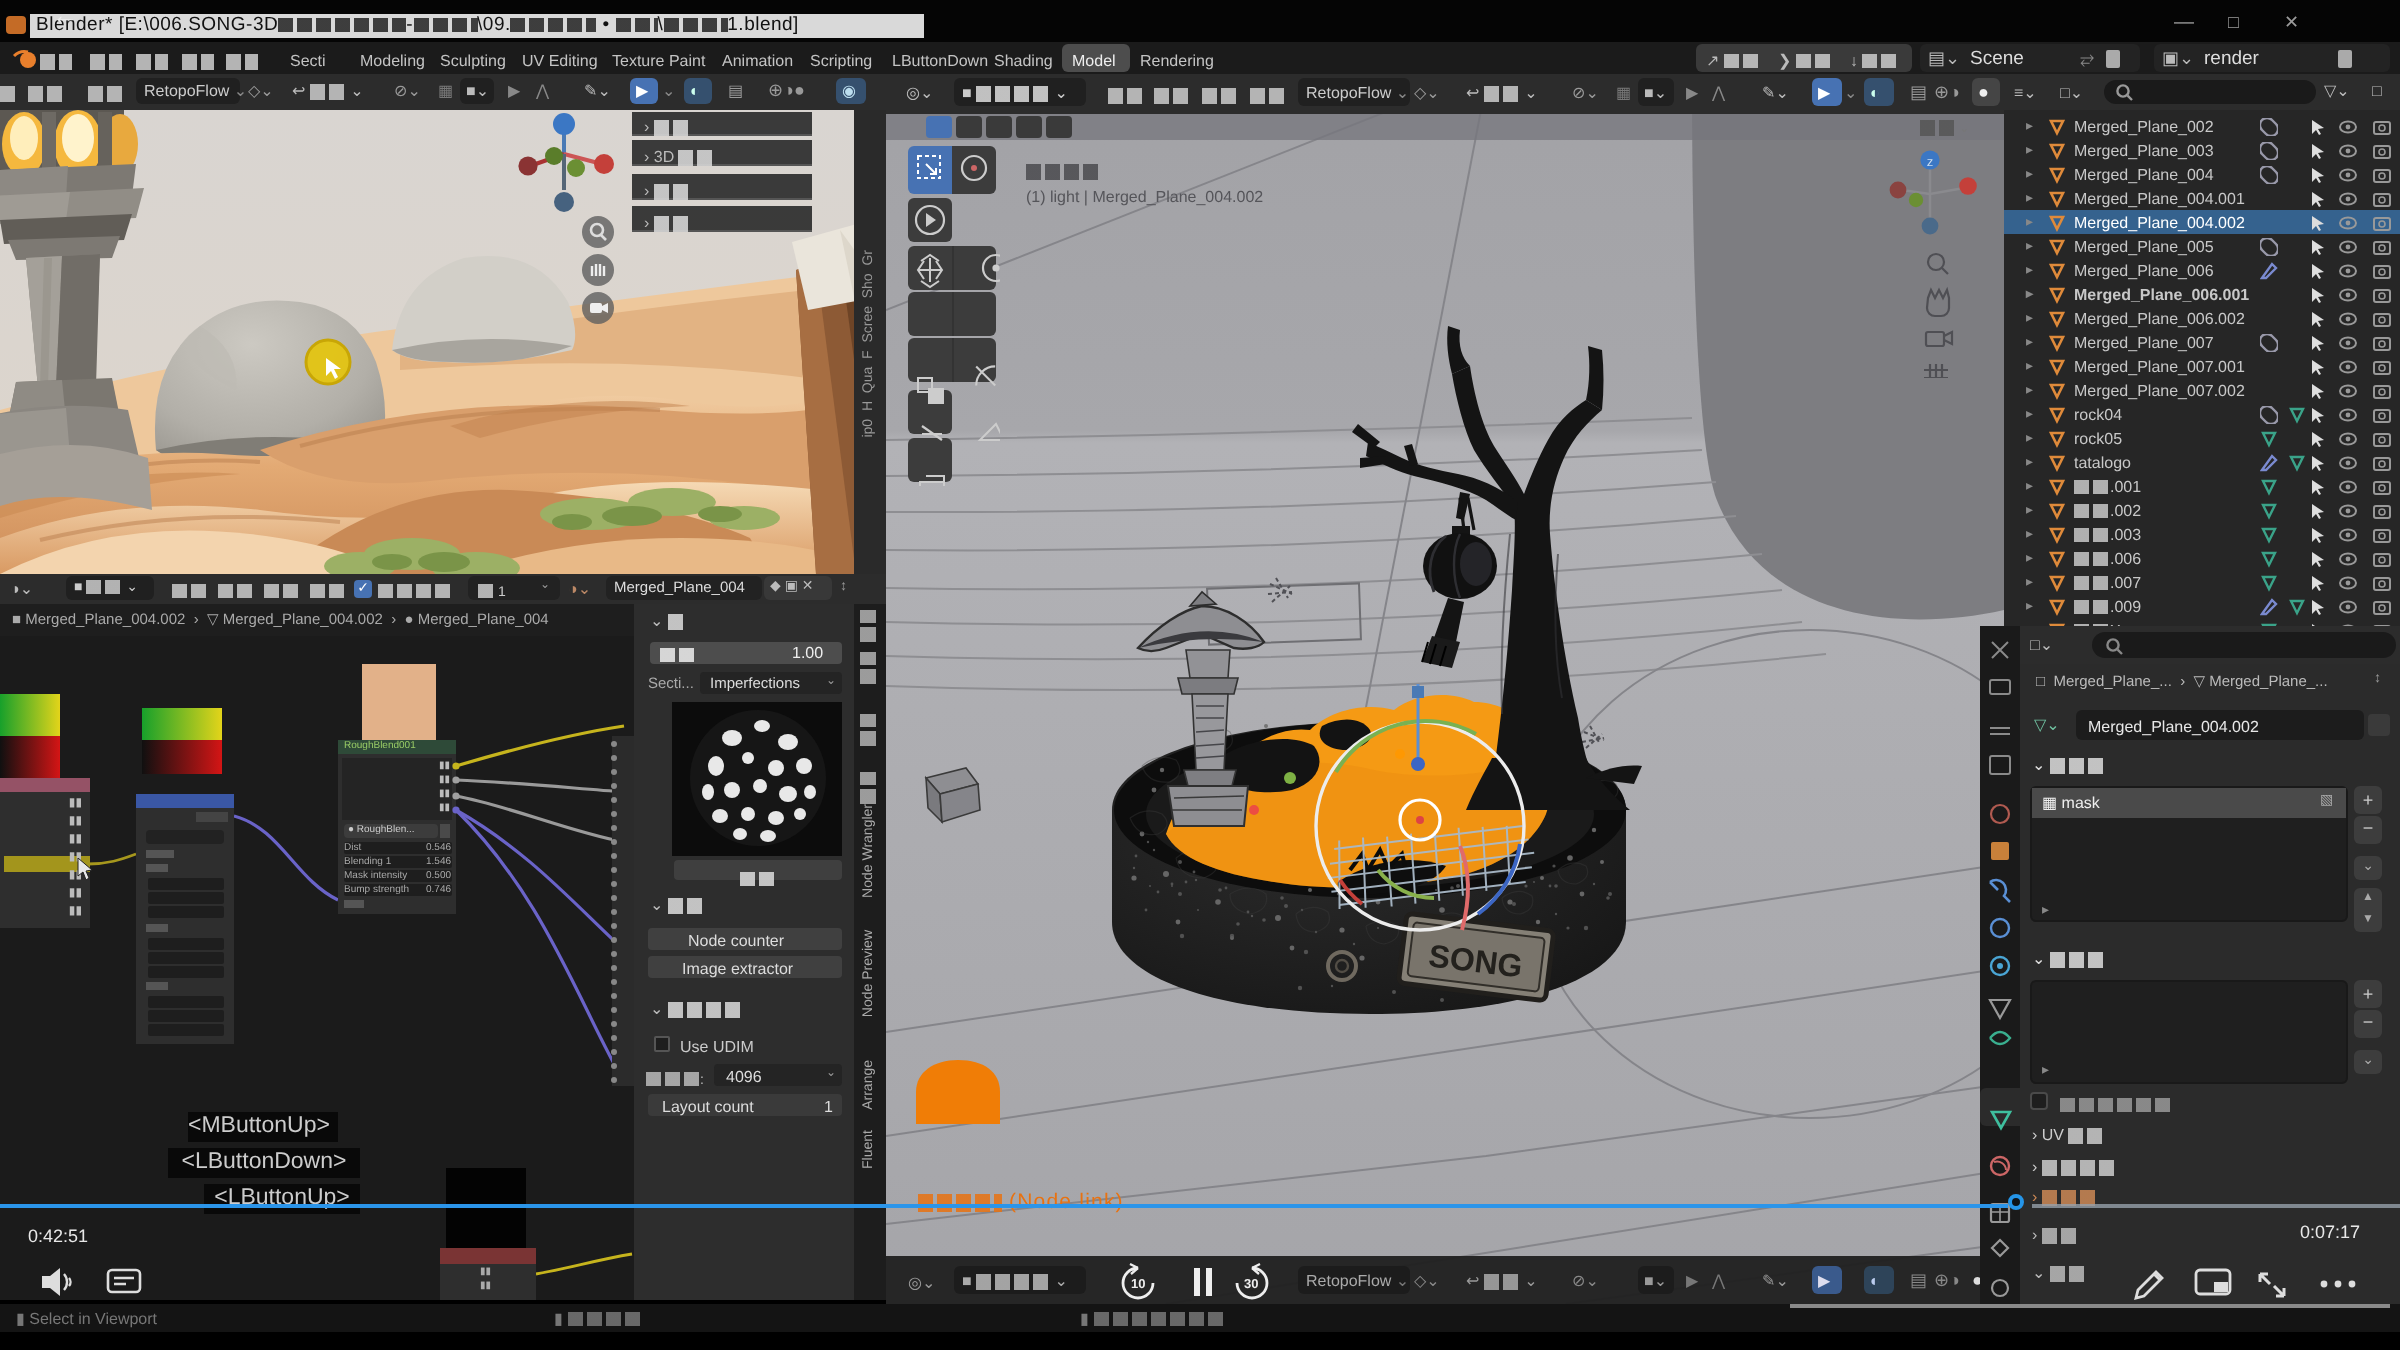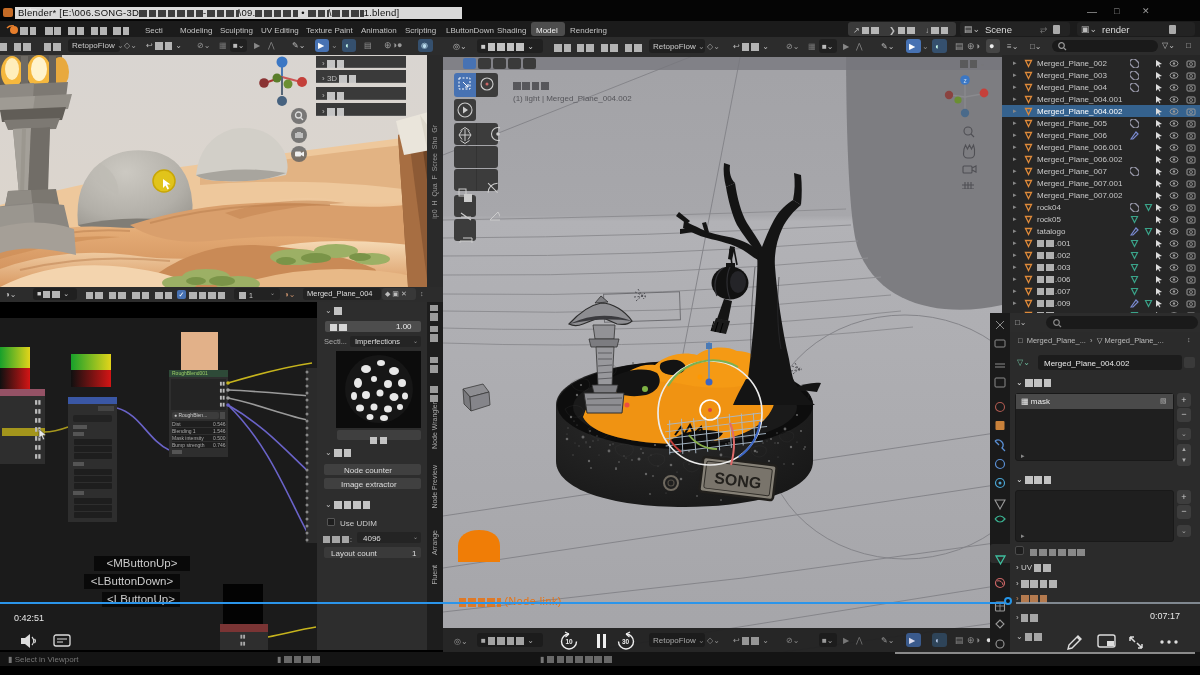--- a/index.html
+++ b/index.html
@@ -238,20 +238,23 @@
   <div class="t" style="left:189px;top:4px;font-size:8px"><span class="zh" style="width:37px;color:#ccc;height:7px"></span></div>
   <div class="abs" style="left:234px;top:1px;width:46px;height:12px;background:#222;border-radius:3px"></div>
   <div class="t" style="left:239px;top:4px;font-size:8px"><span class="zh" style="width:8px;color:#ccc;height:7px"></span><span style="font-size:7px;color:#ccc">&nbsp;1</span></div>
   <div class="t" style="left:270px;top:3px;font-size:6px;color:#999">⌄</div>
   <div class="t" style="left:284px;top:3px;font-size:8px;color:#b86">◑⌄</div>
   <div class="abs" style="left:303px;top:1px;width:78px;height:12px;background:#222;border-radius:3px"></div>
   <div class="t" style="left:307px;top:3px;font-size:7.5px;color:#ddd">Merged_Plane_004</div>
   <div class="abs" style="left:382px;top:1px;width:34px;height:12px;background:#383838;border-radius:3px"></div>
   <div class="t" style="left:385px;top:3px;font-size:7px;color:#bbb">◆ ▣ ✕</div>
   <div class="t" style="left:420px;top:3px;font-size:7px;color:#999">↕</div>
+</div>
+<div class="abs" style="left:0;top:302px;width:317px;height:16px;background:#1e1e1e">
+  <div class="t" style="left:6px;top:4px;font-size:7.5px;color:#aaa">■ Merged_Plane_004.002 &nbsp;›&nbsp; ▽ Merged_Plane_004.002 &nbsp;›&nbsp; ● Merged_Plane_004</div>
 </div>
 
 <div class="abs" id="nodeed" style="left:0;top:318px;width:317px;height:332px;background:#1b1b1b;overflow:hidden">
 
   <svg class="abs" style="left:0;top:0" width="317" height="332">
     <path d="M117,90 C140,96 148,122 169,132" stroke="#6a63c8" stroke-width="1.6" fill="none"></path>
     <path d="M44,114 C54,114 60,112 68,109" stroke="#b6a51e" stroke-width="1.4" fill="none" opacity=".9"></path>
     <path d="M228,65 C255,57 285,49 312,45" stroke="#c6b41d" stroke-width="1.6" fill="none"></path>
     <path d="M228,72 C255,73 285,76 312,78" stroke="#9a9a9a" stroke-width="1.6" fill="none"></path>
     <path d="M228,80 C255,85 285,98 312,103" stroke="#9a9a9a" stroke-width="1.6" fill="none"></path>
@@ -934,21 +937,21 @@
             <path d="M1,8 L6,1 L8,3 L3,8 Z" fill="none" stroke="#7a8ad0" stroke-width="1.2"></path>
           </svg>
           <svg class="abs" style="left:152px;top:2px" width="44" height="9">
             <path d="M2,1 L2,8 L4,6 L5.5,8.5 L6.5,8 L5,5.5 L8,5 Z" fill="#ddd"></path>
             <ellipse cx="20" cy="4.5" rx="4" ry="2.8" fill="none" stroke="#999" stroke-width="1"></ellipse>
             <circle cx="20" cy="4.5" r="1.2" fill="#999"></circle>
             <rect x="33" y="2" width="8" height="6" rx="1" fill="none" stroke="#999" stroke-width="1"></rect>
             <circle cx="37" cy="5" r="1.5" fill="none" stroke="#999" stroke-width=".8"></circle>
           </svg>
         </div>
-        <div class="abs" style="left:0;top:104px;width:180px;height:12px;">
+        <div class="abs" style="left:0;top:104px;width:180px;height:12px;font-weight:bold;">
           <span class="abs" style="left:11px;top:2px;font-size:7px;color:#888">▸</span>
           <svg class="abs" style="left:22px;top:2px" width="9" height="9">
             <path d="M1.5,1.5 L7.5,1.5 L4.5,7.5 Z" fill="none" stroke="#df8a3a" stroke-width="1.3"></path>
           </svg>
           <span class="abs" style="left:35px;top:2px;white-space:nowrap;font-size:8px;line-height:9px"><span style="font-size:8px;color:#c8c8c8">Merged_Plane_006.001</span></span>
           <svg class="abs" style="left:152px;top:2px" width="44" height="9">
             <path d="M2,1 L2,8 L4,6 L5.5,8.5 L6.5,8 L5,5.5 L8,5 Z" fill="#ddd"></path>
             <ellipse cx="20" cy="4.5" rx="4" ry="2.8" fill="none" stroke="#999" stroke-width="1"></ellipse>
             <circle cx="20" cy="4.5" r="1.2" fill="#999"></circle>
             <rect x="33" y="2" width="8" height="6" rx="1" fill="none" stroke="#999" stroke-width="1"></rect>
@@ -1272,21 +1275,21 @@
   <div class="t" style="left:8px;top:3px;font-size:8px;color:#777">▮ Select in Viewport</div>
   <div class="t" style="left:277px;top:3px;font-size:8px;color:#777">▮ <span class="zh" style="width:37px;color:#777;height:7px"></span></div>
   <div class="t" style="left:540px;top:3px;font-size:8px;color:#777">▮ <span class="zh" style="width:65px;color:#777;height:7px"></span></div>
   <div class="t" style="left:1176px;top:16px;font-size:8px;color:#777">3.5.1</div>
   <div class="abs" style="left:895px;top:0;width:300px;height:2px;background:#8a8a8a"></div>
 </div>
 <div class="abs" style="left:0;top:666px;width:1200px;height:9px;background:#000"></div>
 
 <div id="player">
 
-  <div class="abs" style="left:94px;top:556px;width:96px;height:15px;background:rgba(8,8,8,.92);color:#cccccc;font-size:11.5px;text-align:center;line-height:15px">&lt;MButtonUp&gt;</div>
+  <div class="abs" style="left:94px;top:556px;width:75px;height:15px;background:rgba(8,8,8,.92);color:#cccccc;font-size:11.5px;line-height:15px">&lt;MButtonUp&gt;</div>
   <div class="abs" style="left:84px;top:574px;width:96px;height:15px;background:rgba(8,8,8,.92);color:#cccccc;font-size:11.5px;text-align:center;line-height:15px">&lt;LButtonDown&gt;</div>
   <div class="abs" style="left:102px;top:592px;width:78px;height:15px;background:rgba(8,8,8,.92);color:#cccccc;font-size:11.5px;text-align:center;line-height:15px">&lt;LButtonUp&gt;</div>
 
   <div class="t" style="left:459px;top:595px;font-size:10.5px;color:#e87211;letter-spacing:.6px"><span class="zh" style="width:42px;color:#e87211;height:9px"></span> (Node link)</div>
 
   <div class="abs" style="left:0;top:602px;width:1004px;height:2px;background:#2b95ea"></div>
   <div class="abs" style="left:1016px;top:602px;width:184px;height:2px;background:rgba(150,160,170,.8)"></div>
   <div class="abs" style="left:1004px;top:597px;width:8px;height:8px;border-radius:50%;border:2.5px solid #2595e8;background:#0e1318"></div>
 
   <div class="t" style="left:14px;top:613px;font-size:9px;color:#e8e8e8">0:42:51</div>

